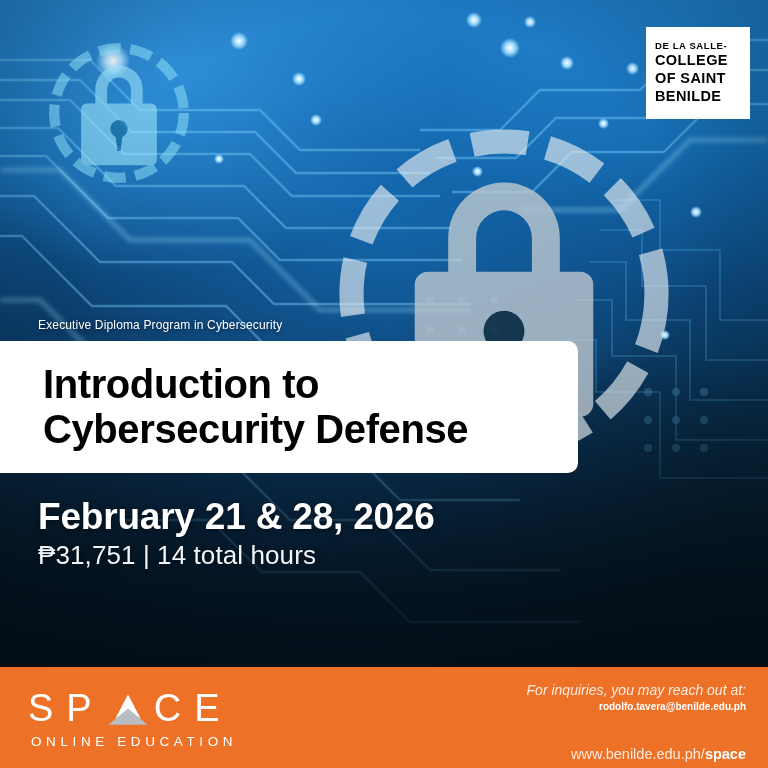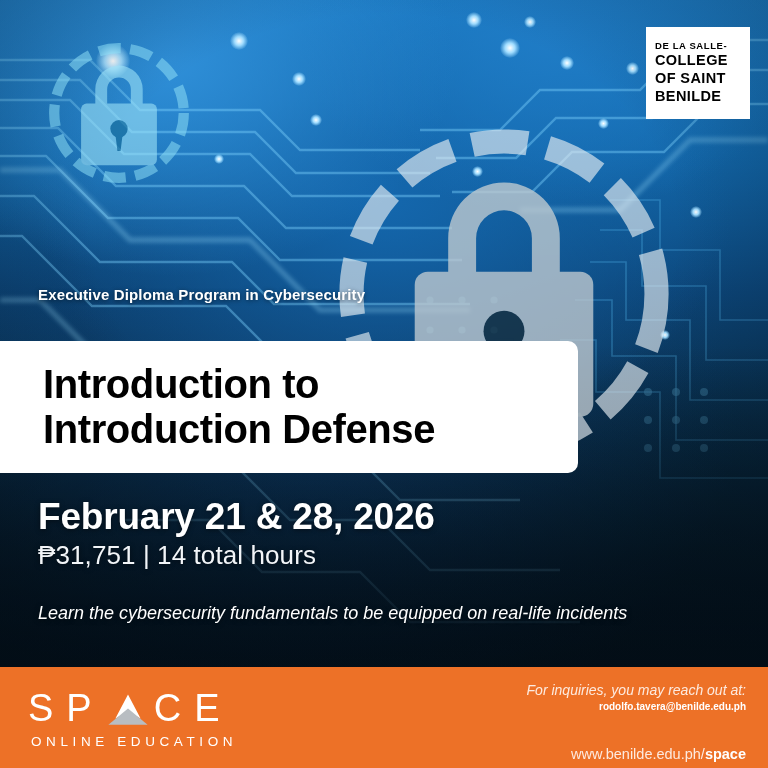--- a/index.html
+++ b/index.html
@@ -48,22 +48,22 @@
   #dlscsb-logo{
     position:absolute;right:18px;top:27px;width:104px;height:92px;
     background:#ffffff;display:flex;flex-direction:column;
     justify-content:center;padding:7px 9px;box-sizing:border-box;
   }
   #dlscsb-logo .l1{font-size:9.5px;font-weight:700;letter-spacing:.6px;color:#000;line-height:1.25;}
   #dlscsb-logo .l2{font-size:14.5px;font-weight:700;letter-spacing:.4px;color:#000;line-height:1.24;}
 
   
   #eyebrow{
-    position:absolute;left:38px;top:286px;
-    font-size:15px;font-weight:700;color:#ffffff;letter-spacing:.15px;
+    position:absolute;left:38px;top:318px;
+    font-size:12px;font-weight:400;color:#ffffff;letter-spacing:.15px;
     text-shadow:0 1px 4px rgba(0,0,0,.55);
   }
   #title-band{
     position:absolute;left:0;top:341px;width:578px;height:132px;
     background:#ffffff;border-radius:0 10px 10px 0;
     display:flex;flex-direction:column;justify-content:center;
     padding-left:43px;box-sizing:border-box;
   }
   #title-band .tl{
     font-size:40px;font-weight:700;color:#000000;
@@ -227,26 +227,25 @@
     <div class="l1">DE LA SALLE-</div>
     <div class="l2">COLLEGE</div>
     <div class="l2">OF SAINT</div>
     <div class="l2">BENILDE</div>
   </div>
 
   <div id="eyebrow">Executive Diploma Program in Cybersecurity</div>
 
   <div id="title-band">
     <div class="tl">Introduction to</div>
-    <div class="tl">Introduction Defense</div>
+    <div class="tl">Cybersecurity Defense</div>
   </div>
 
   <div id="date-line">February 21 &amp; 28, 2026</div>
   <div id="price-line">₱31,751 | 14 total hours</div>
-  <div id="tagline">Learn the cybersecurity fundamentals to be equipped on real-life incidents</div>
 
   <div id="footer">
 
     <div id="space-logo">
       <div id="space-word">
         <span class="glyph">S</span>
         <span class="glyph">P</span>
         <span id="space-mark">
           <svg viewBox="0 0 60 48">
             <polygon points="30,2 48,36 30,26 12,36" fill="#ffffff"></polygon>

